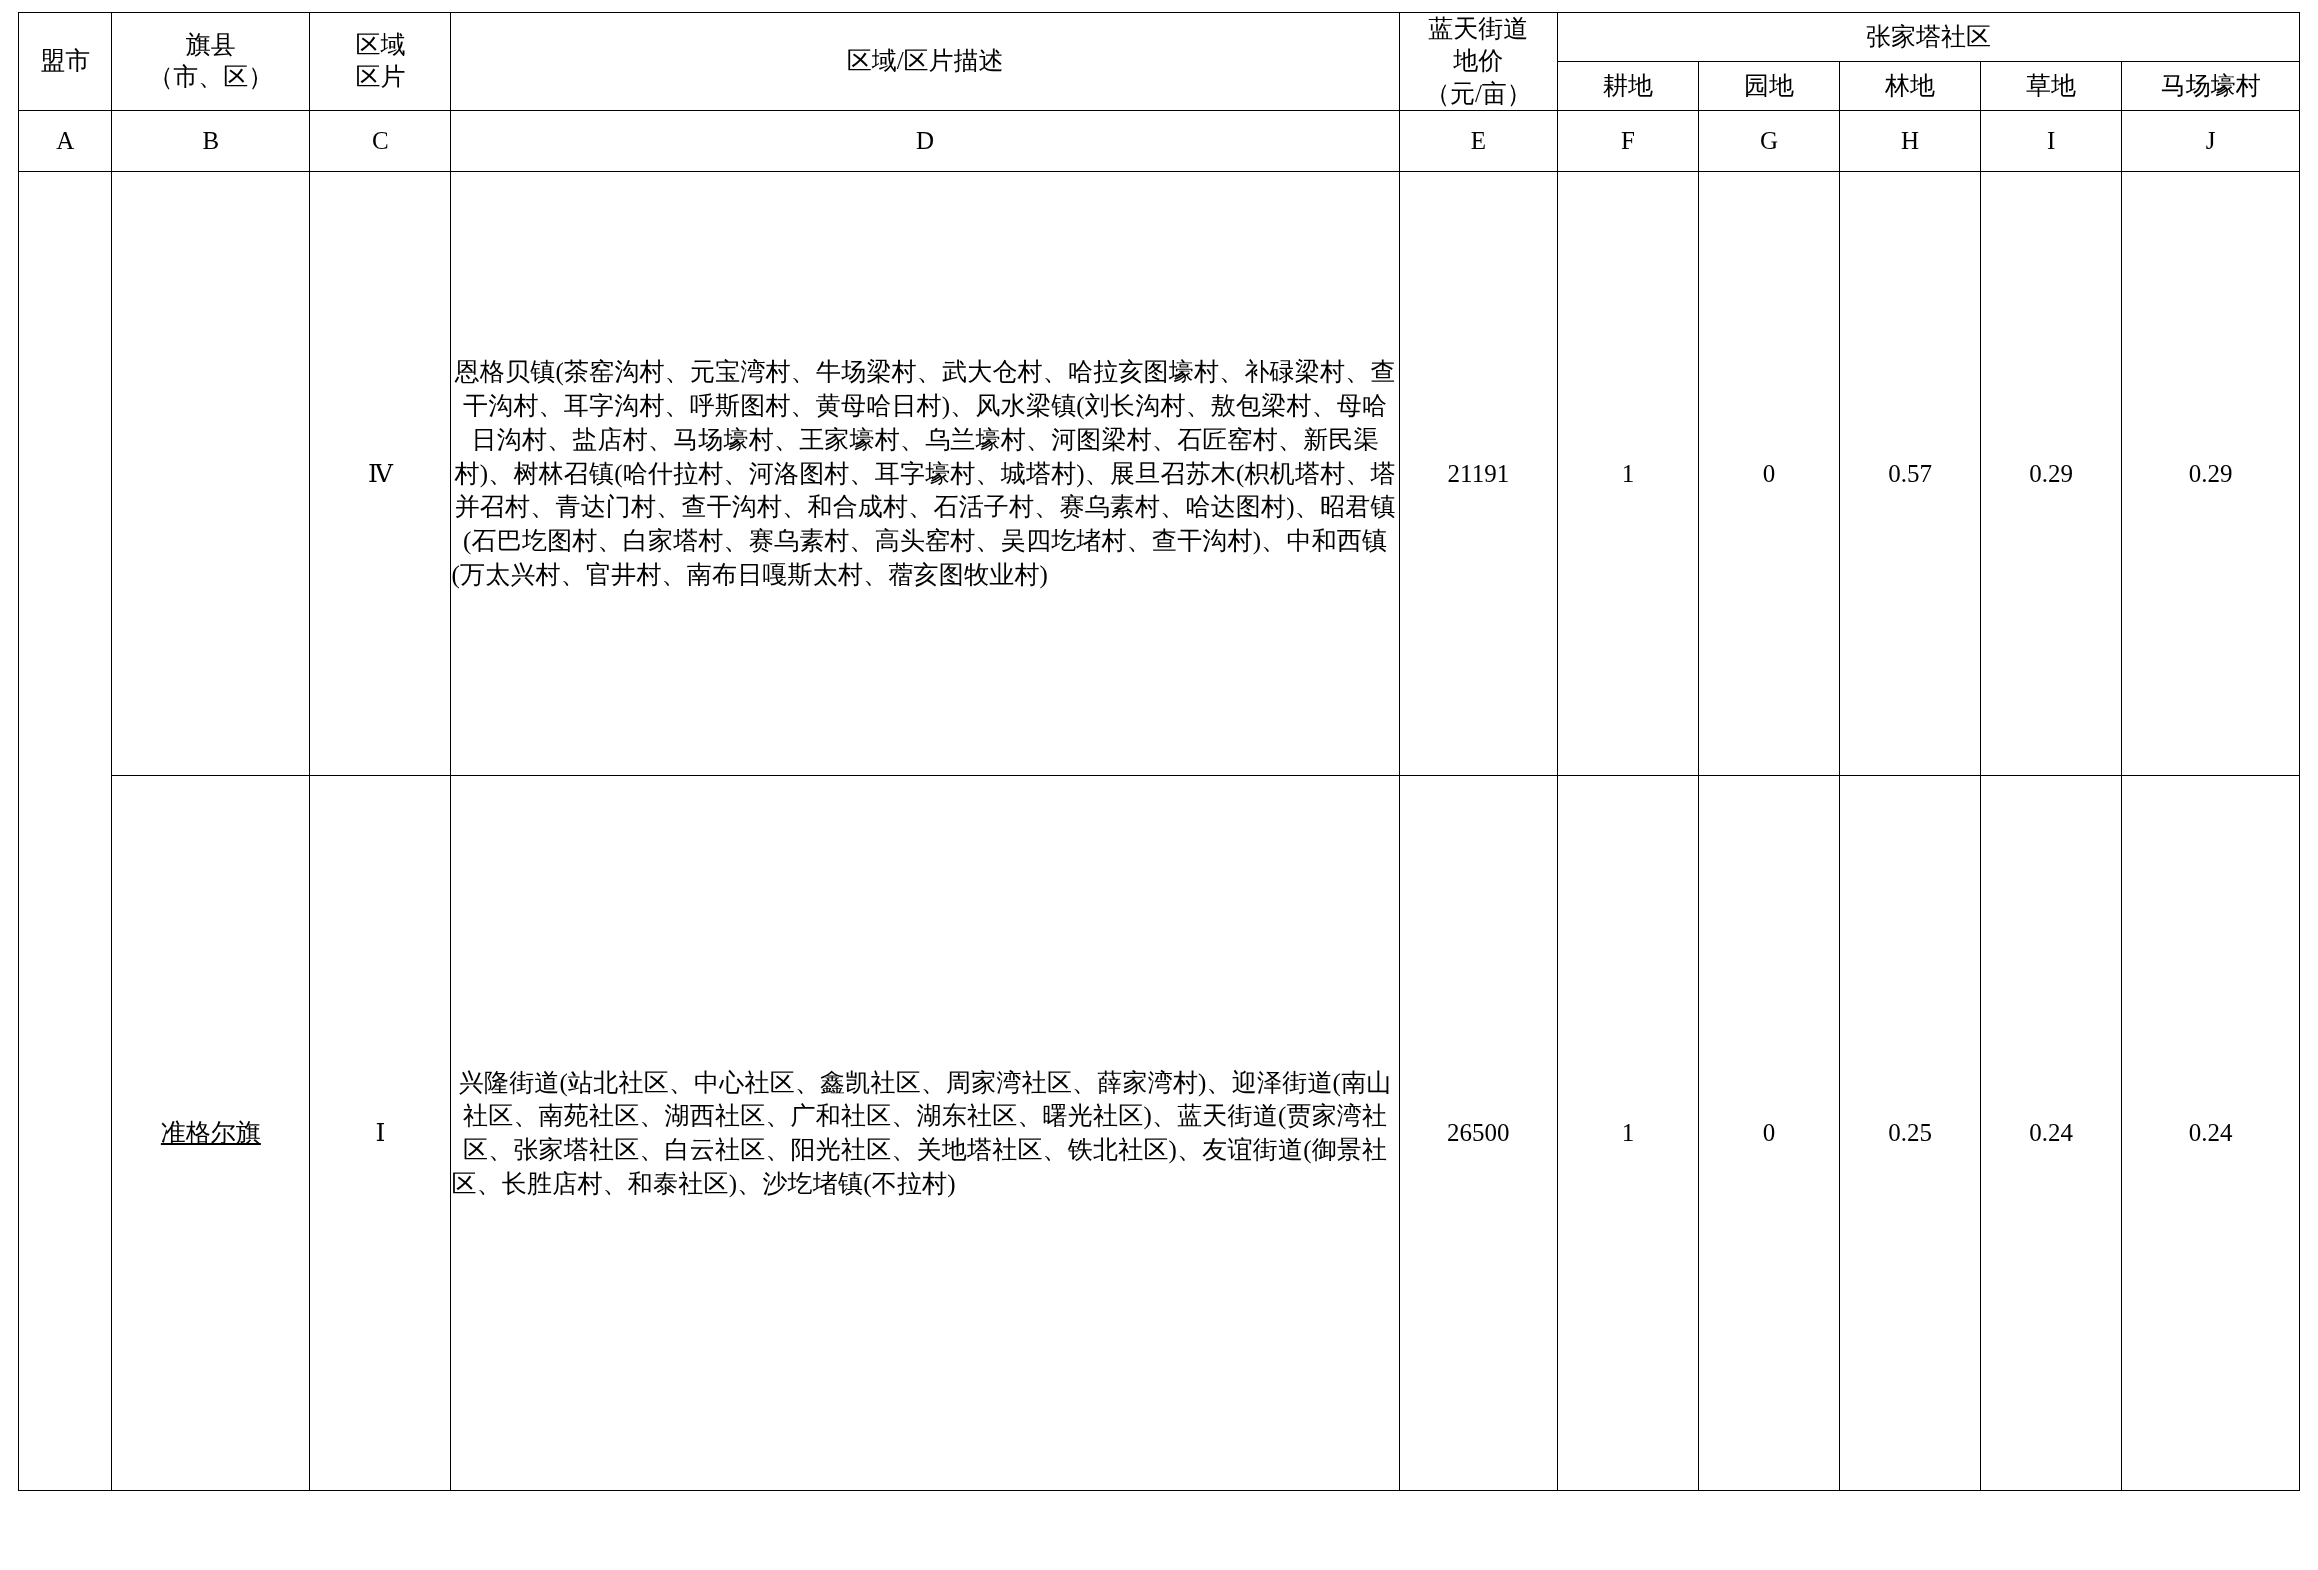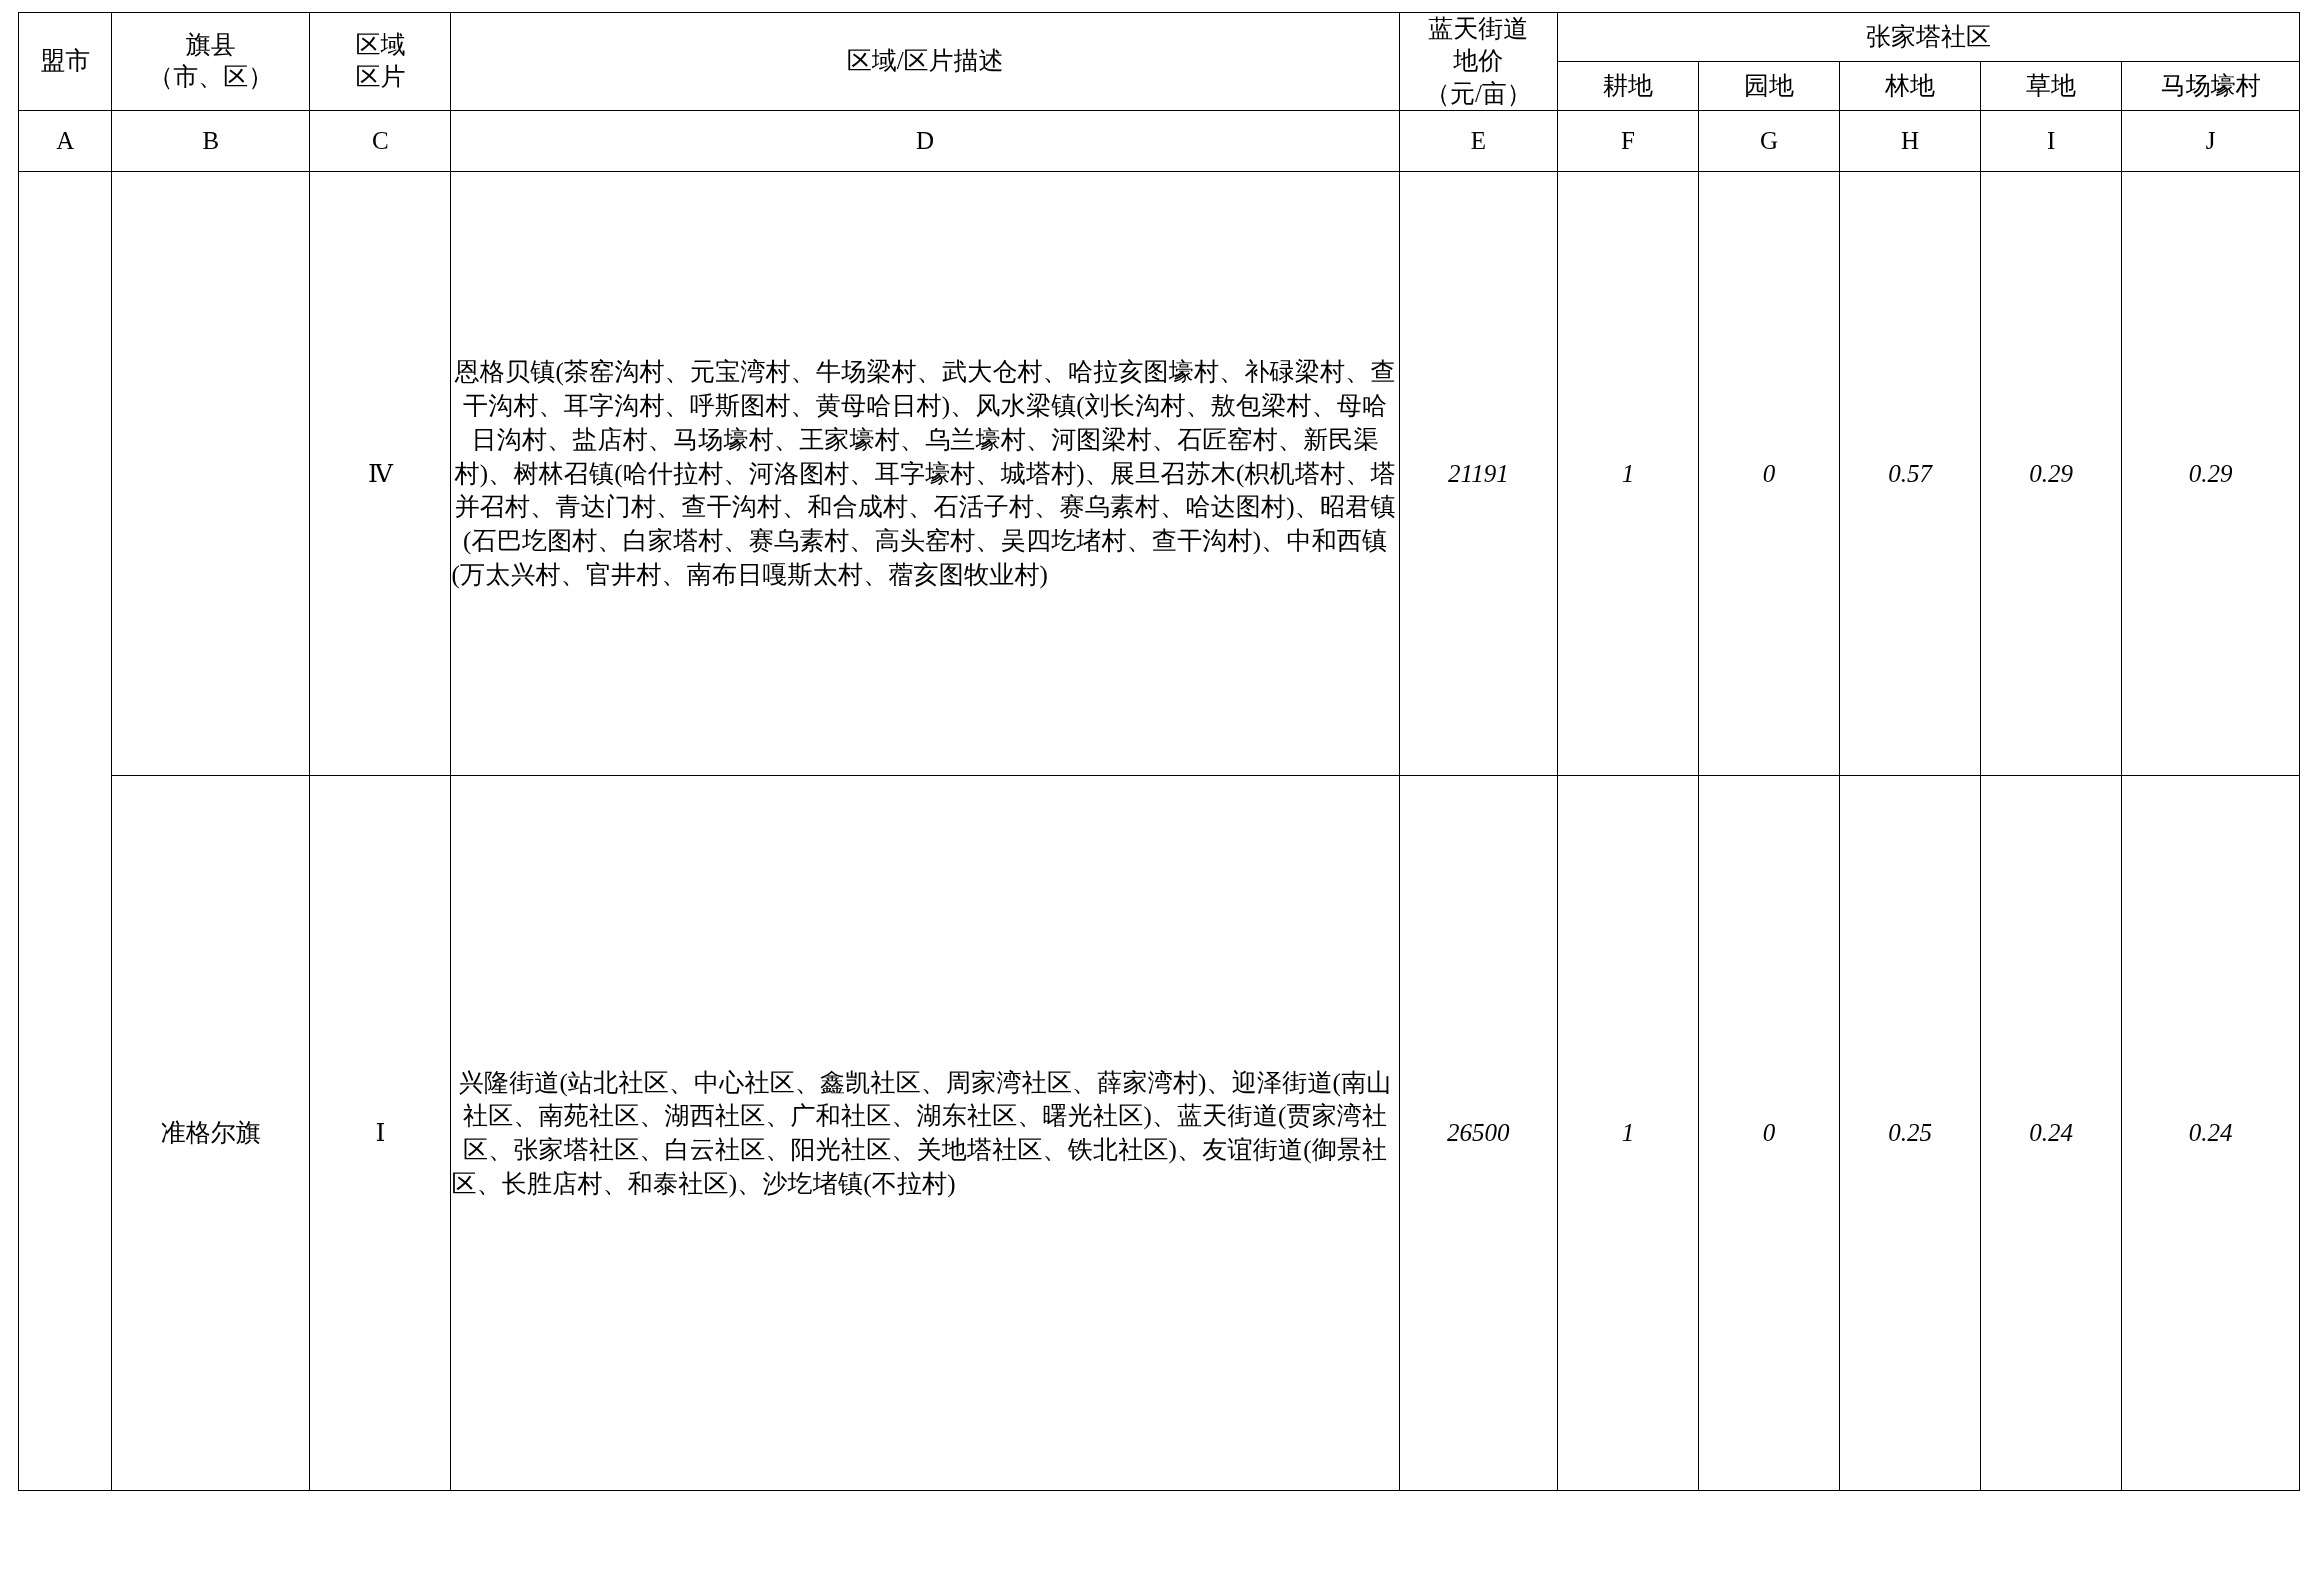--- a/index.html
+++ b/index.html
@@ -50,27 +50,27 @@
     text-align: justify;
     text-align-last: left;
     vertical-align: middle;
     padding: 8.3px 13.3px 8.3px 13.3px;
     font-size: 25px;
     line-height: 1.58;
     letter-spacing: 0.2px;
   }
   .num-cell {
     font-size: 25px;
-    font-style: italic;
   }
   .roman-cell {
     font-size: 25px;
   }
   .qixian-cell {
     font-size: 26px;
+    text-decoration: underline;
   }
   .row-a { height: 604px; }
   .row-b { height: 715px; }
   col.c-a { width: 93px; }
   col.c-b { width: 198px; }
   col.c-c { width: 141px; }
   col.c-d { width: 948px; }
   col.c-e { width: 158px; }
   col.c-f { width: 141px; }
   col.c-g { width: 141px; }

